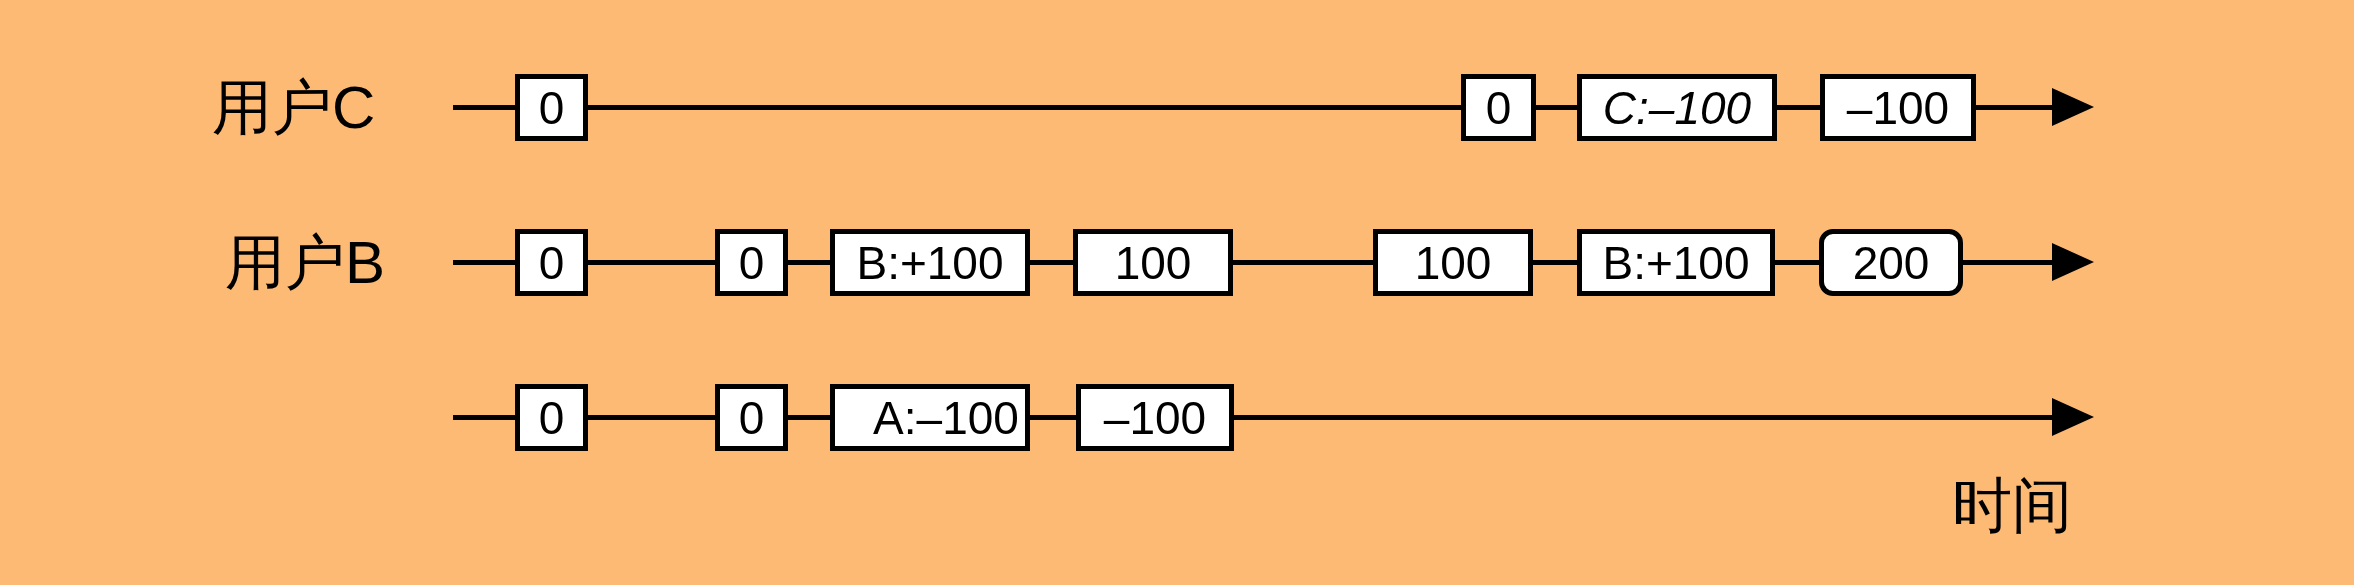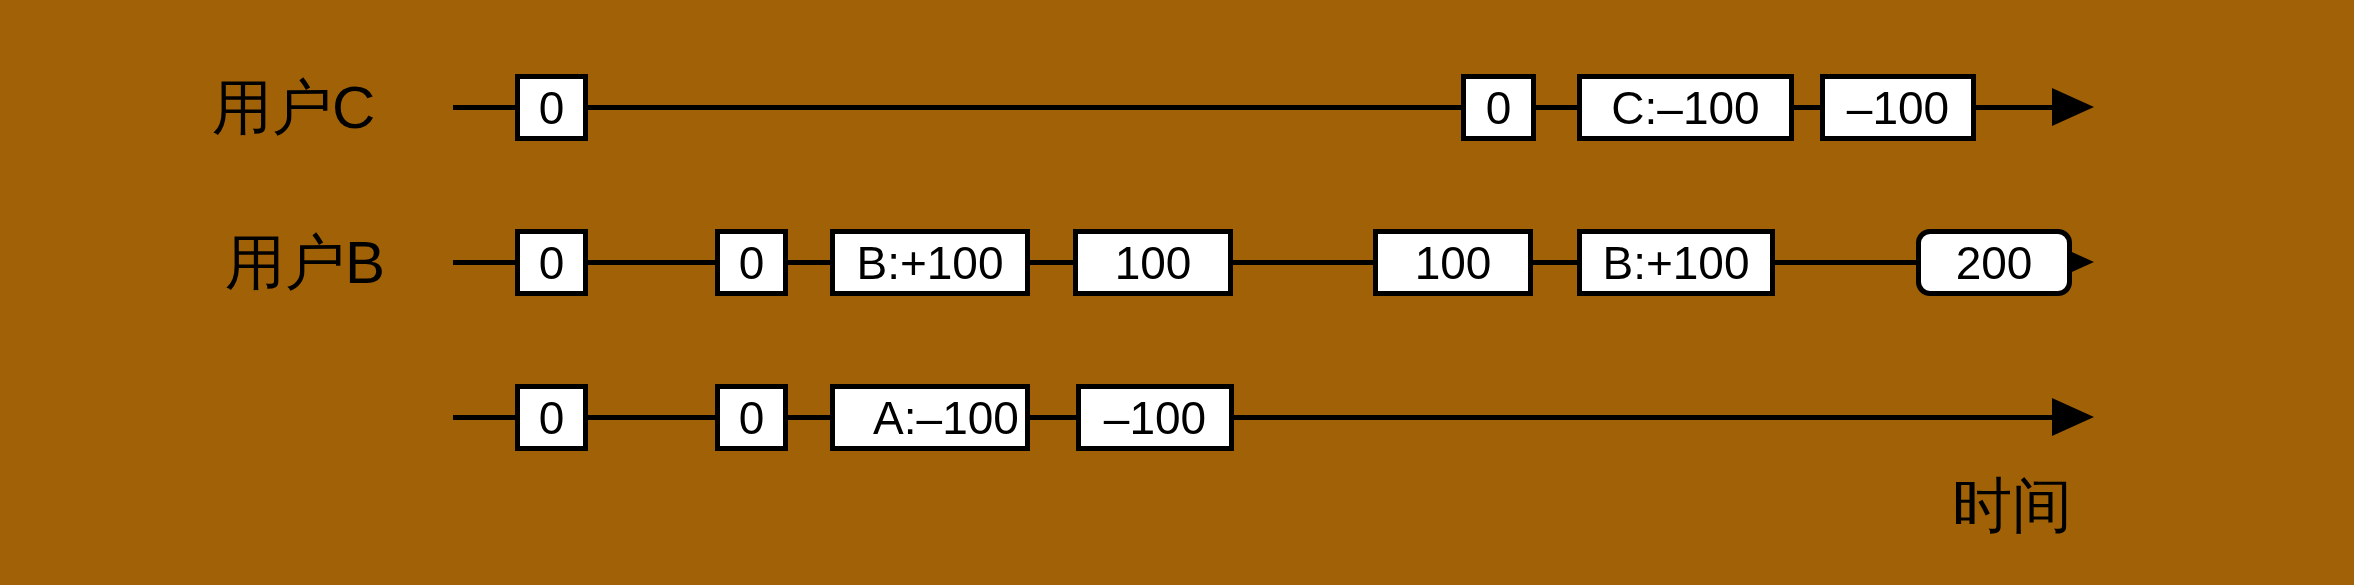--- a/index.html
+++ b/index.html
@@ -4,21 +4,21 @@
 <style>
   html, body {
     margin: 0;
     padding: 0;
     background: #ffffff;
   }
   #canvas {
     position: relative;
     width: 2354px;
     height: 585px;
-    background: #a16207;
+    background: #fdba74;
     font-family: "Liberation Sans", "DejaVu Sans", sans-serif;
     color: #000000;
     overflow: hidden;
   }
   .row-label {
     position: absolute;
     font-size: 60px;
     line-height: 62px;
     white-space: nowrap;
     color: #000000;
@@ -61,33 +61,33 @@
 </head>
 <body>
 
 <div id="canvas">
 
   <div class="row-label" style="left:212px; top:77px;">用户C</div>
   <div class="hline" style="left:453px; top:105px; width:1604px;"></div>
   <div class="arrowhead" style="left:2052px; top:88px;"></div>
   <div class="box" style="left:515px; top:74px; width:73px;">0</div>
   <div class="box" style="left:1461px; top:74px; width:75px;">0</div>
-  <div class="box" style="left:1577px; top:74px; width:217px;">C:–100</div>
+  <div class="box" style="left:1577px; top:74px; width:200px;font-style:italic;">C:–100</div>
   <div class="box" style="left:1820px; top:74px; width:156px;">–100</div>
 
   <div class="row-label" style="left:225px; top:232px;">用户B</div>
   <div class="hline" style="left:453px; top:260px; width:1604px;"></div>
   <div class="arrowhead" style="left:2052px; top:243px;"></div>
   <div class="box" style="left:515px; top:229px; width:73px;">0</div>
   <div class="box" style="left:715px; top:229px; width:73px;">0</div>
   <div class="box" style="left:830px; top:229px; width:200px;">B:+100</div>
   <div class="box" style="left:1073px; top:229px; width:160px;">100</div>
   <div class="box" style="left:1373px; top:229px; width:160px;">100</div>
   <div class="box" style="left:1577px; top:229px; width:198px;">B:+100</div>
-  <div class="box" style="left:1916px; top:229px; width:156px;border-radius:14px;">200</div>
+  <div class="box" style="left:1819px; top:229px; width:144px;border-radius:14px;">200</div>
 
   <div class="hline" style="left:453px; top:415px; width:1604px;"></div>
   <div class="arrowhead" style="left:2052px; top:398px;"></div>
   <div class="box" style="left:515px; top:384px; width:73px;">0</div>
   <div class="box" style="left:715px; top:384px; width:73px;">0</div>
   <div class="box" style="left:830px; top:384px; width:200px;padding-left:32px;">A:–100</div>
   <div class="box" style="left:1076px; top:384px; width:158px;">–100</div>
 
   <div class="time-label" style="left:1952px; top:444px;">时间</div>
 

